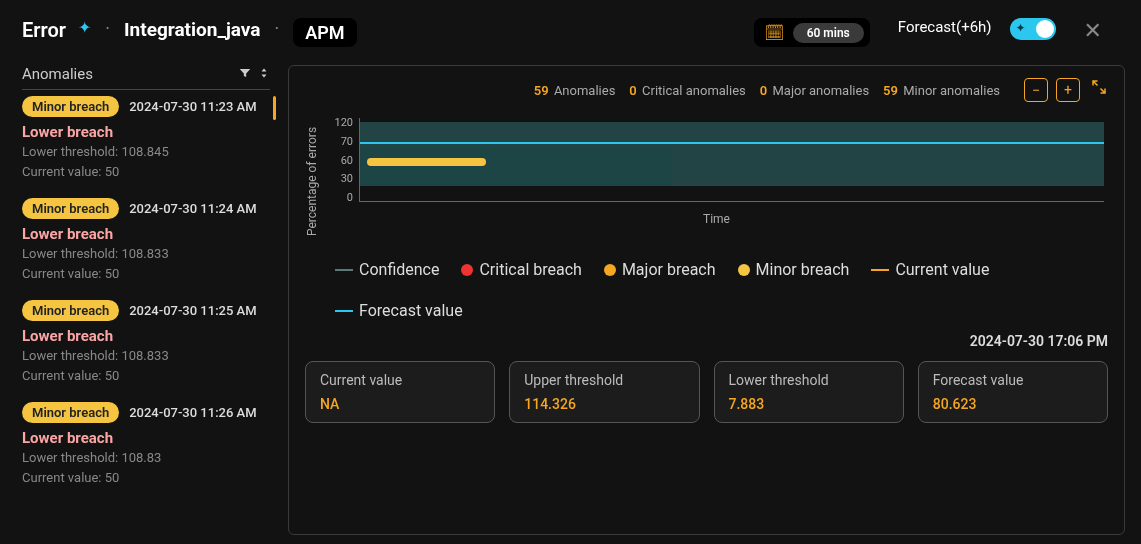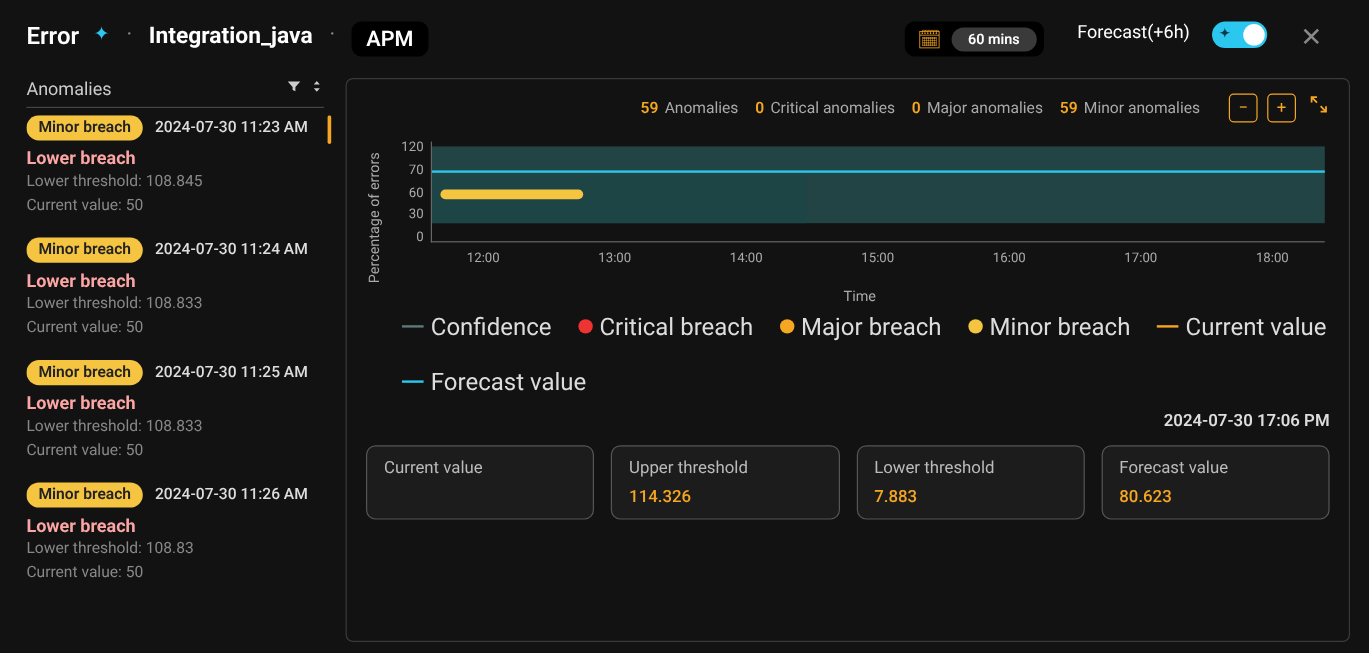--- a/index.html
+++ b/index.html
@@ -48,23 +48,23 @@
 .chart-wrap { display: flex; margin-top: 14px; height: 130px; }
 .yaxis-label { writing-mode: vertical-rl; transform: rotate(180deg); font-size: 12px; color: #aaa; text-align: center; margin-right: 6px; }
 .chart-inner { flex: 1; position: relative; }
 .yticks { position: absolute; left: 0; top: 0; height: 88px; width: 28px; display: flex; flex-direction: column; justify-content: space-between; font-size: 11px; color: #aaa; text-align: right; }
 .plot { position: absolute; left: 34px; right: 4px; top: 2px; height: 84px; border-left: 1px solid #666; border-bottom: 1px solid #666; }
 .conf-band { position: absolute; left: 0; right: 0; top: 4px; height: 64px; background: #2a5a5a; opacity: 0.7; }
 .conf-band2 { position: absolute; left: 0; width: 42%; top: 28px; height: 40px; background: #1e4545; }
 .forecast-line { position: absolute; left: 0; right: 0; top: 24px; height: 2px; background: #2bc7ee; }
 .minor-bar { position: absolute; left: 1%; width: 16%; top: 40px; height: 8px; background: #f5c542; border-radius: 4px; }
 .xticks { position: absolute; left: 34px; right: 4px; top: 92px; display: flex; justify-content: space-between; font-size: 11px; color: #aaa; padding: 0 30px; }
-.xaxis-label { position: absolute; left: 50%; transform: translateX(-50%); top: 124px; font-size: 12px; color: #aaa; }
-
-.legend { display: flex; flex-wrap: wrap; gap: 22px; margin-top: 14px; font-size: 20px; color: #ddd; align-items: center; padding-left: 30px;}
+.xaxis-label { position: absolute; left: 50%; transform: translateX(-50%); top: 96px; font-size: 12px; color: #aaa; }
+
+.legend { display: flex; flex-wrap: wrap; gap: 22px; margin-top: 14px; font-size: 16px; color: #ddd; align-items: center; padding-left: 30px;}
 .legend-item { display: flex; align-items: center; gap: 6px; }
 .leg-line { width: 18px; height: 2px; }
 .leg-dot { width: 12px; height: 12px; border-radius: 50%; }
 
 .timestamp-line { margin-top: 13px; font-size: 14px; font-weight: 600; color: #ddd; padding-left: 6px; text-align: right;}
 
 .cards { display: flex; gap: 14px; margin-top: 12px; }
 .card { flex: 1; border: 1px solid #555; border-radius: 8px; padding: 10px 14px; background: #1c1c1c; }
 .card-title { font-size: 14px; color: #bbb; }
 .card-value { font-size: 14px; color: #f5a623; margin-top: 8px; font-weight: 500; }
@@ -175,29 +175,20 @@
             <span>60</span>
             <span>30</span>
             <span>0</span>
           </div>
           <div class="plot">
             <div class="conf-band"></div>
             <div class="conf-band2"></div>
             <div class="forecast-line"></div>
             <div class="minor-bar"></div>
           </div>
-          <div class="xticks">
-            <span>12:00</span>
-            <span>13:00</span>
-            <span>14:00</span>
-            <span>15:00</span>
-            <span>16:00</span>
-            <span>17:00</span>
-            <span>18:00</span>
-          </div>
           <div class="xaxis-label">Time</div>
         </div>
       </div>
 
       <div class="legend">
         <div class="legend-item">
             <span class="leg-line" style="background:#5a7a7a"></span>
             <span>Confidence</span>
           </div>
         <div class="legend-item">
@@ -220,20 +211,21 @@
             <span class="leg-line" style="background:#2bc7ee"></span>
             <span>Forecast value</span>
           </div>
       </div>
 
       <div class="timestamp-line">2024-07-30 17:06 PM</div>
 
       <div class="cards">
         <div class="card">
           <div class="card-title">Current value</div>
+          <div class="card-value">NA</div>
         </div>
         <div class="card">
           <div class="card-title">Upper threshold</div>
           <div class="card-value">114.326</div>
         </div>
         <div class="card">
           <div class="card-title">Lower threshold</div>
           <div class="card-value">7.883</div>
         </div>
         <div class="card">

